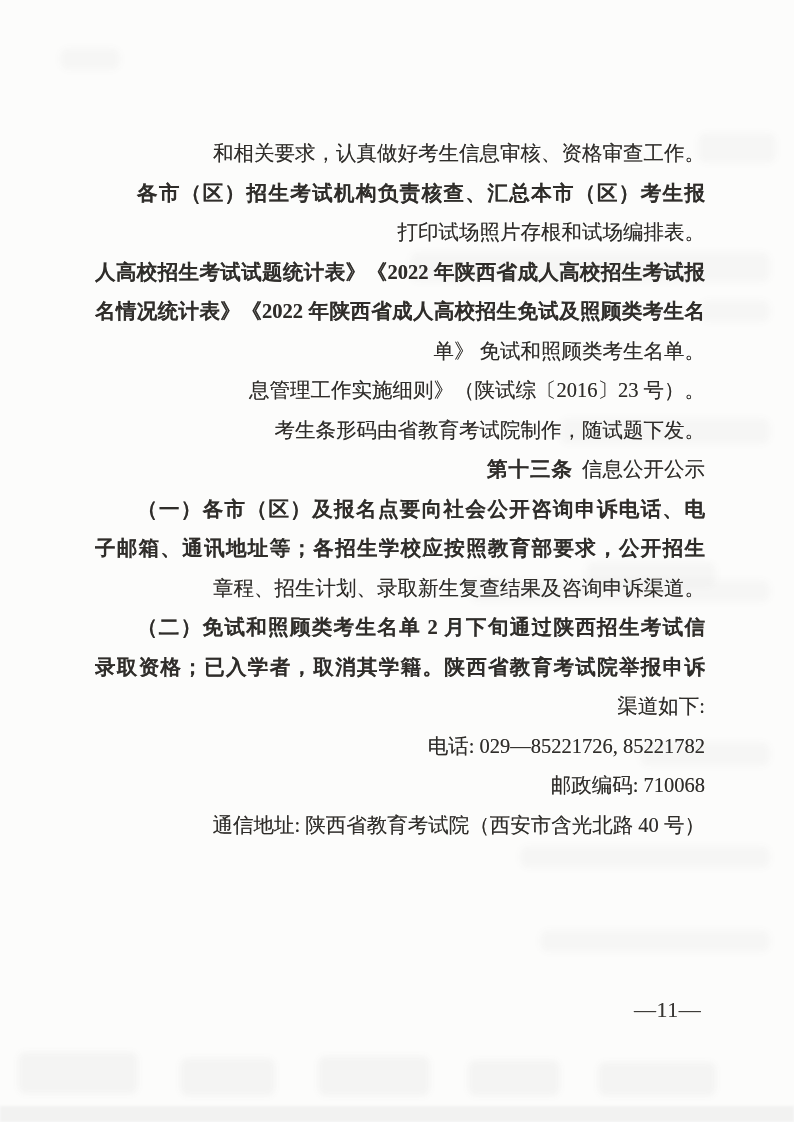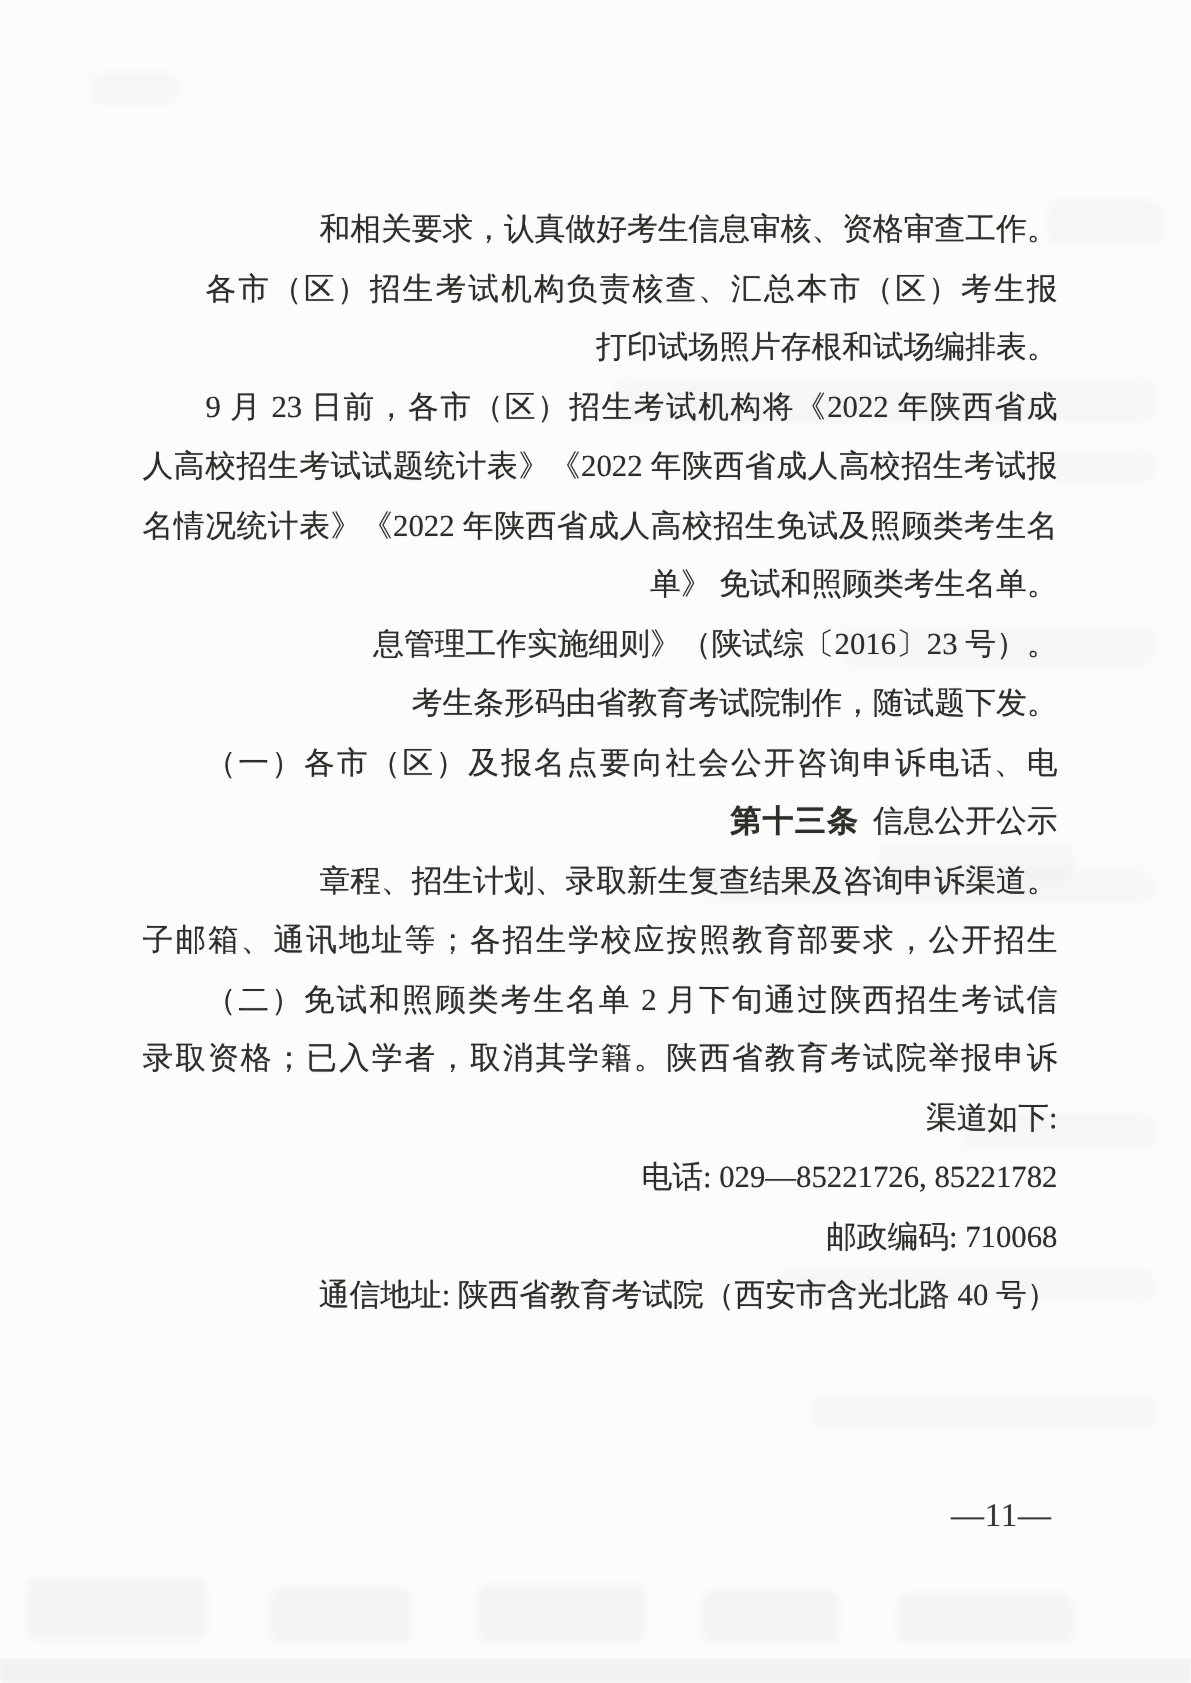--- a/index.html
+++ b/index.html
@@ -29,20 +29,21 @@
     height:39.5px;
     line-height:39.5px;
     white-space:nowrap;
     overflow:hidden;
     text-align:right;
   }
   .line.fill{
     white-space:normal;
     text-align:justify;
     text-align-last:justify;
+    font-weight:bold;
   }
   .line.indent{
     padding-left:42px;
   }
   .line b{
     font-weight:700;
     margin-right:9px;
     letter-spacing:1px;
   }
   .page-number{
@@ -88,30 +89,29 @@
   <div class="smudge" style="left:318px;top:1056px;width:112px;height:40px;"></div>
   <div class="smudge" style="left:468px;top:1060px;width:92px;height:36px;"></div>
   <div class="smudge" style="left:598px;top:1062px;width:118px;height:34px;"></div>
   <div class="smudge soft" style="left:60px;top:48px;width:60px;height:22px;"></div>
   <div class="bottom-band"></div>
 
   <div class="body-text">
       <div class="line"><span>和相关要求，认真做好考生信息审核、资格审查工作。</span></div>
       <div class="line indent fill"><span>各市（区）招生考试机构负责核查、汇总本市（区）考生报</span></div>
       <div class="line"><span>打印试场照片存根和试场编排表。</span></div>
-      <div class="line indent fill"><span>9 月 23 日前，各市（区）招生考试机构将《2022 年陕西省成</span></div>
       <div class="line fill"><span>人高校招生考试试题统计表》《2022 年陕西省成人高校招生考试报</span></div>
       <div class="line fill"><span>名情况统计表》《2022 年陕西省成人高校招生免试及照顾类考生名</span></div>
       <div class="line"><span>单》 免试和照顾类考生名单。</span></div>
       <div class="line"><span>息管理工作实施细则》（陕试综〔2016〕23 号）。</span></div>
       <div class="line indent"><span>考生条形码由省教育考试院制作，随试题下发。</span></div>
+      <div class="line indent"><b>第十三条</b><span>信息公开公示</span></div>
       <div class="line indent fill"><span>（一）各市（区）及报名点要向社会公开咨询申诉电话、电</span></div>
-      <div class="line indent"><b>第十三条</b><span>信息公开公示</span></div>
+      <div class="line fill"><span>子邮箱、通讯地址等；各招生学校应按照教育部要求，公开招生</span></div>
       <div class="line"><span>章程、招生计划、录取新生复查结果及咨询申诉渠道。</span></div>
-      <div class="line fill"><span>子邮箱、通讯地址等；各招生学校应按照教育部要求，公开招生</span></div>
       <div class="line indent fill"><span>（二）免试和照顾类考生名单 2 月下旬通过陕西招生考试信</span></div>
       <div class="line fill"><span>录取资格；已入学者，取消其学籍。陕西省教育考试院举报申诉</span></div>
       <div class="line"><span>渠道如下:</span></div>
       <div class="line indent"><span>电话: 029—85221726, 85221782</span></div>
       <div class="line indent"><span>邮政编码: 710068</span></div>
       <div class="line indent"><span>通信地址: 陕西省教育考试院（西安市含光北路 40 号）</span></div>
     </div>
 
   <div class="page-number">—11—</div>
 

